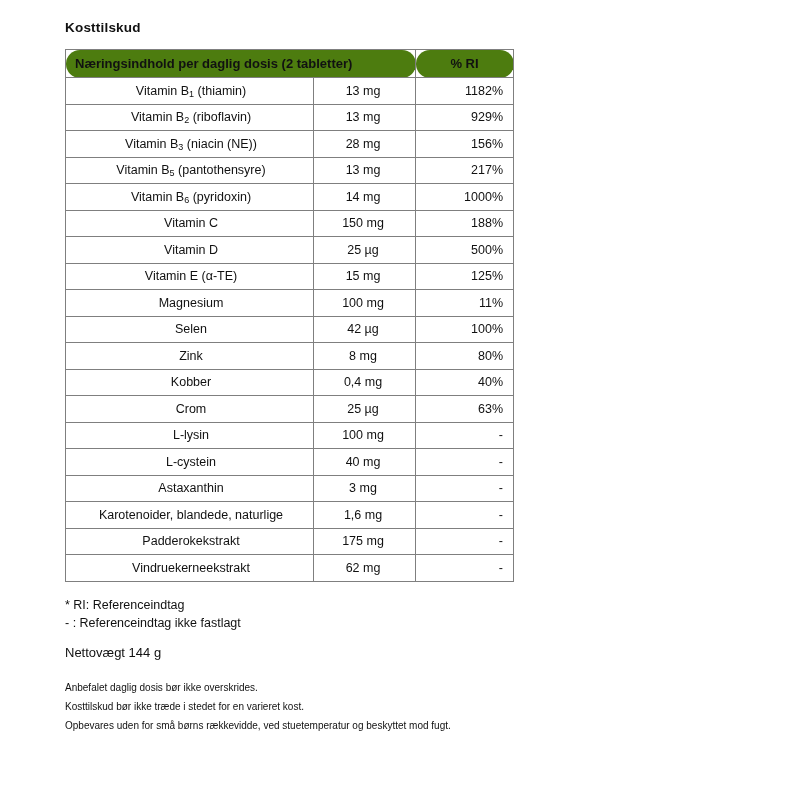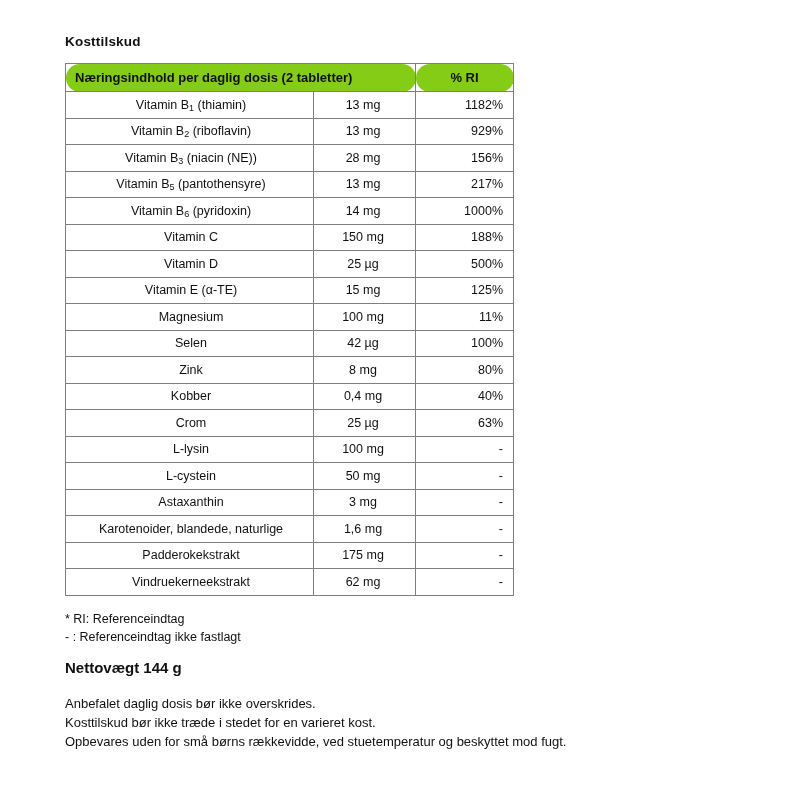--- a/index.html
+++ b/index.html
@@ -6,21 +6,21 @@
   html, body {
     width: 800px; height: 800px;
     background: #ffffff;
     font-family: "Liberation Sans", "DejaVu Sans", sans-serif;
     color: #111111;
     overflow: hidden;
   }
   .page {
     position: relative;
     width: 800px; height: 800px;
-    padding: 34px 60px 0 65px;
+    padding: 20px 60px 0 65px;
   }
   .doc-title {
     font-size: 13.5px;
     font-weight: bold;
     letter-spacing: 0.2px;
     margin-bottom: 14px;
   }
   table.nutrition {
     border-collapse: collapse;
     width: 448px;
@@ -28,21 +28,21 @@
   }
   table.nutrition th,
   table.nutrition td {
     border: 1px solid #7f7f7f;
     font-size: 12.5px;
     line-height: 1;
     white-space: nowrap;
     overflow: hidden;
   }
   table.nutrition thead th {
-    background: #84cc16;
+    background: #4d7c0f;
     font-weight: bold;
     font-size: 13px;
     height: 28px;
     padding: 0 9px;
     border-radius: 14px;
   }
   th.h-left  { text-align: left; }
   th.h-right { text-align: center; }
   table.nutrition tbody td { height: 26.5px; }
   td.col-name   { text-align: center;  padding: 0 6px 0 9px; }
@@ -54,26 +54,26 @@
     line-height: 0;
   }
   .footnotes {
     margin-top: 14px;
     font-size: 12.5px;
     font-weight: normal;
     line-height: 18.5px;
   }
   .net-weight {
     margin-top: 12px;
-    font-size: 15px;
-    font-weight: bold;
+    font-size: 13px;
+    font-weight: normal;
   }
   .disclaimer {
     margin-top: 18px;
-    font-size: 13px;
+    font-size: 10px;
     line-height: 19px;
   }
 </style>
 </head>
 <body>
 
 <div class="page">
 
   <div class="doc-title">Kosttilskud</div>
 
@@ -155,21 +155,21 @@
           <td class="col-amount">25 µg</td>
           <td class="col-ri">63%</td>
         </tr>
         <tr>
           <td class="col-name">L-lysin</td>
           <td class="col-amount">100 mg</td>
           <td class="col-ri">-</td>
         </tr>
         <tr>
           <td class="col-name">L-cystein</td>
-          <td class="col-amount">50 mg</td>
+          <td class="col-amount">40 mg</td>
           <td class="col-ri">-</td>
         </tr>
         <tr>
           <td class="col-name">Astaxanthin</td>
           <td class="col-amount">3 mg</td>
           <td class="col-ri">-</td>
         </tr>
         <tr>
           <td class="col-name">Karotenoider, blandede, naturlige</td>
           <td class="col-amount">1,6 mg</td>

